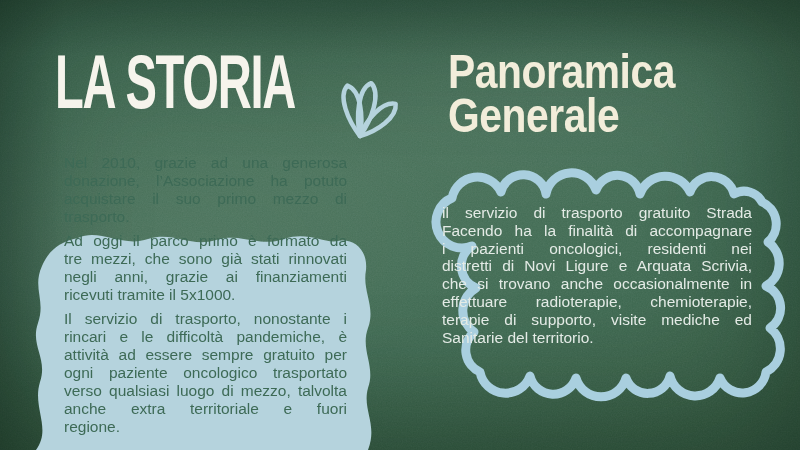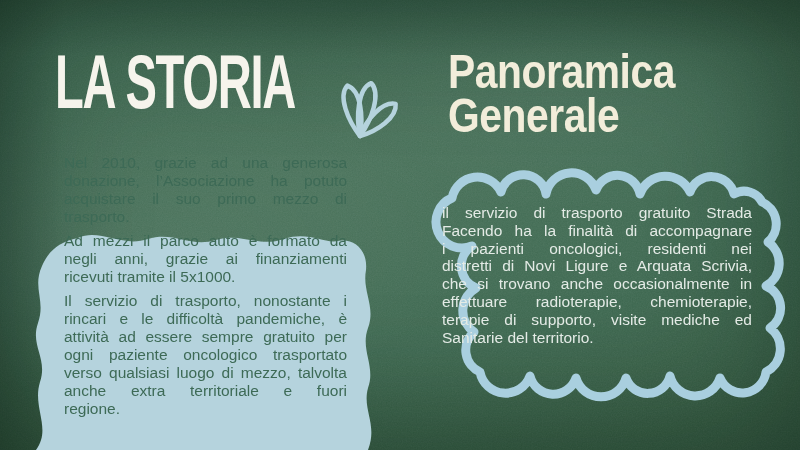--- a/index.html
+++ b/index.html
@@ -100,21 +100,22 @@
         Z"></path>
     </svg>
     <div class="text">
       <div class="para">
         <div class="jline">Nel 2010, grazie ad una generosa</div>
         <div class="jline">donazione, l’Associazione ha potuto</div>
         <div class="jline">acquistare il suo primo mezzo di</div>
         <div class="jline last">trasporto.</div>
       </div>
       <div class="para">
-        <div class="jline">Ad mezzi il parco auto è formato da</div>
+        <div class="jline">Ad oggi il parco primo è formato da</div>
+        <div class="jline">tre mezzi, che sono già stati rinnovati</div>
         <div class="jline">negli anni, grazie ai finanziamenti</div>
         <div class="jline last">ricevuti tramite il 5x1000.</div>
       </div>
       <div class="para">
         <div class="jline">Il servizio di trasporto, nonostante i</div>
         <div class="jline">rincari e le difficoltà pandemiche, è</div>
         <div class="jline">attività ad essere sempre gratuito per</div>
         <div class="jline">ogni paziente oncologico trasportato</div>
         <div class="jline">verso qualsiasi luogo di mezzo, talvolta</div>
         <div class="jline">anche extra territoriale e fuori</div>

